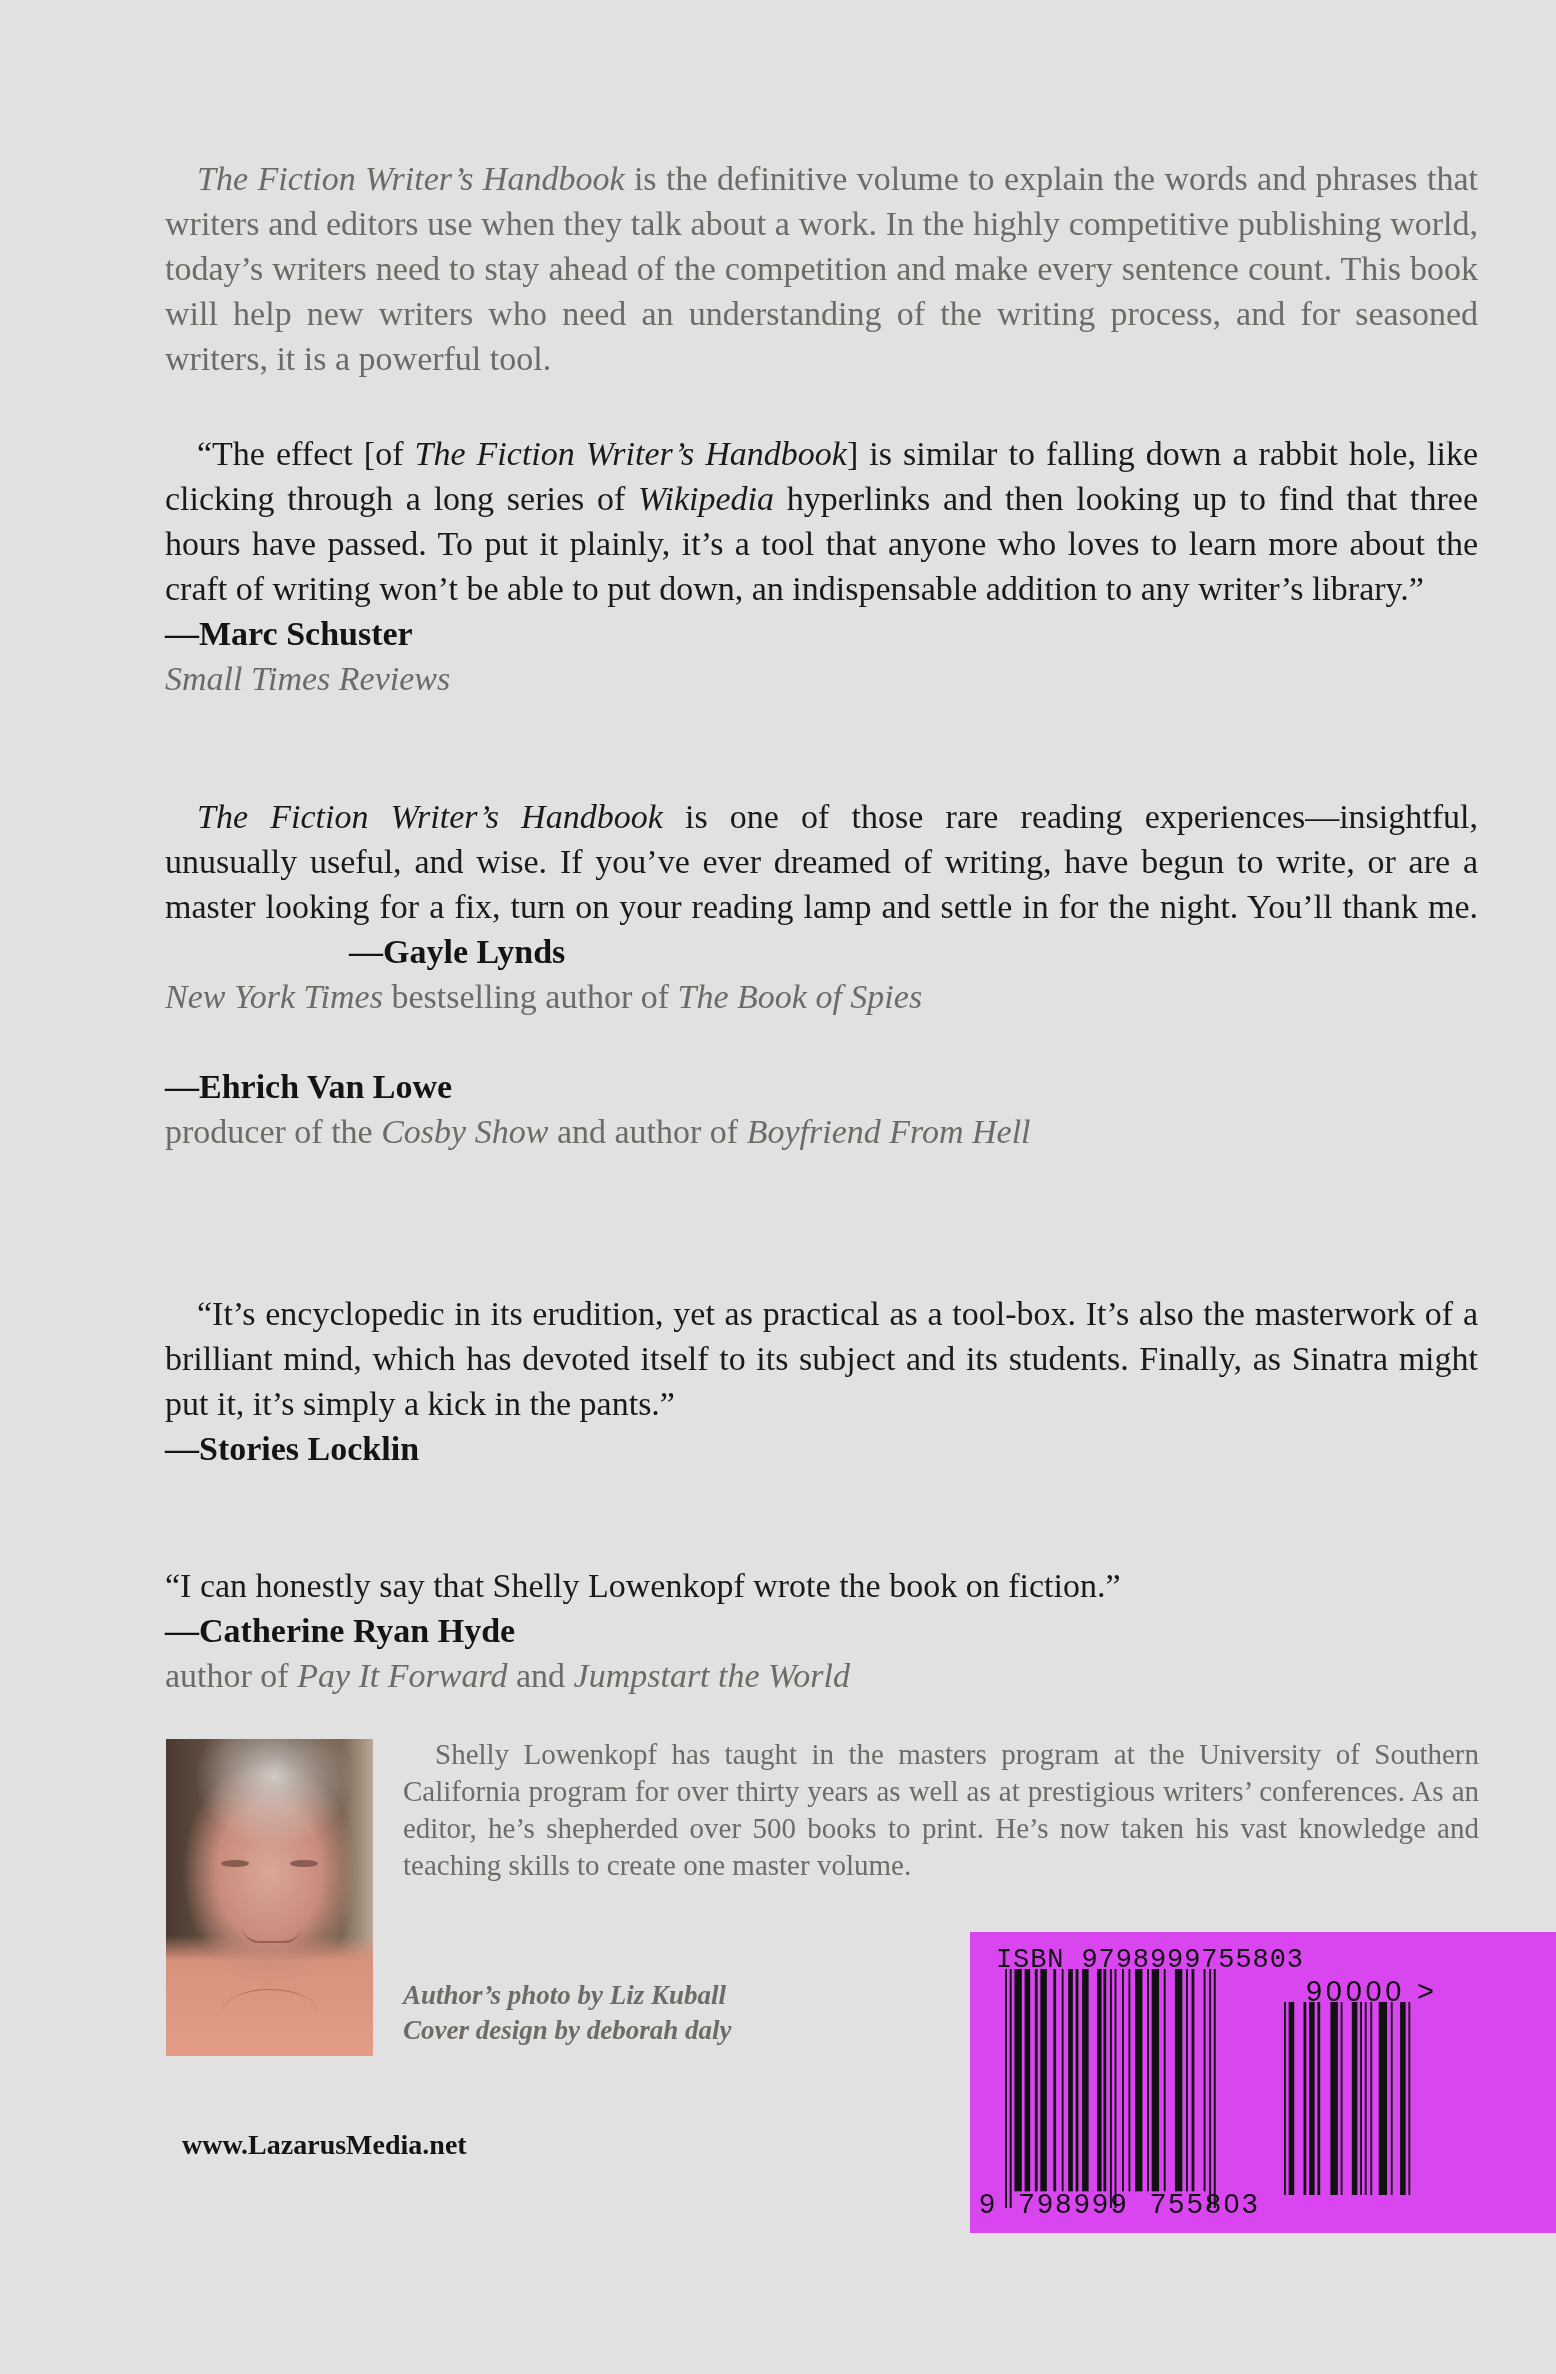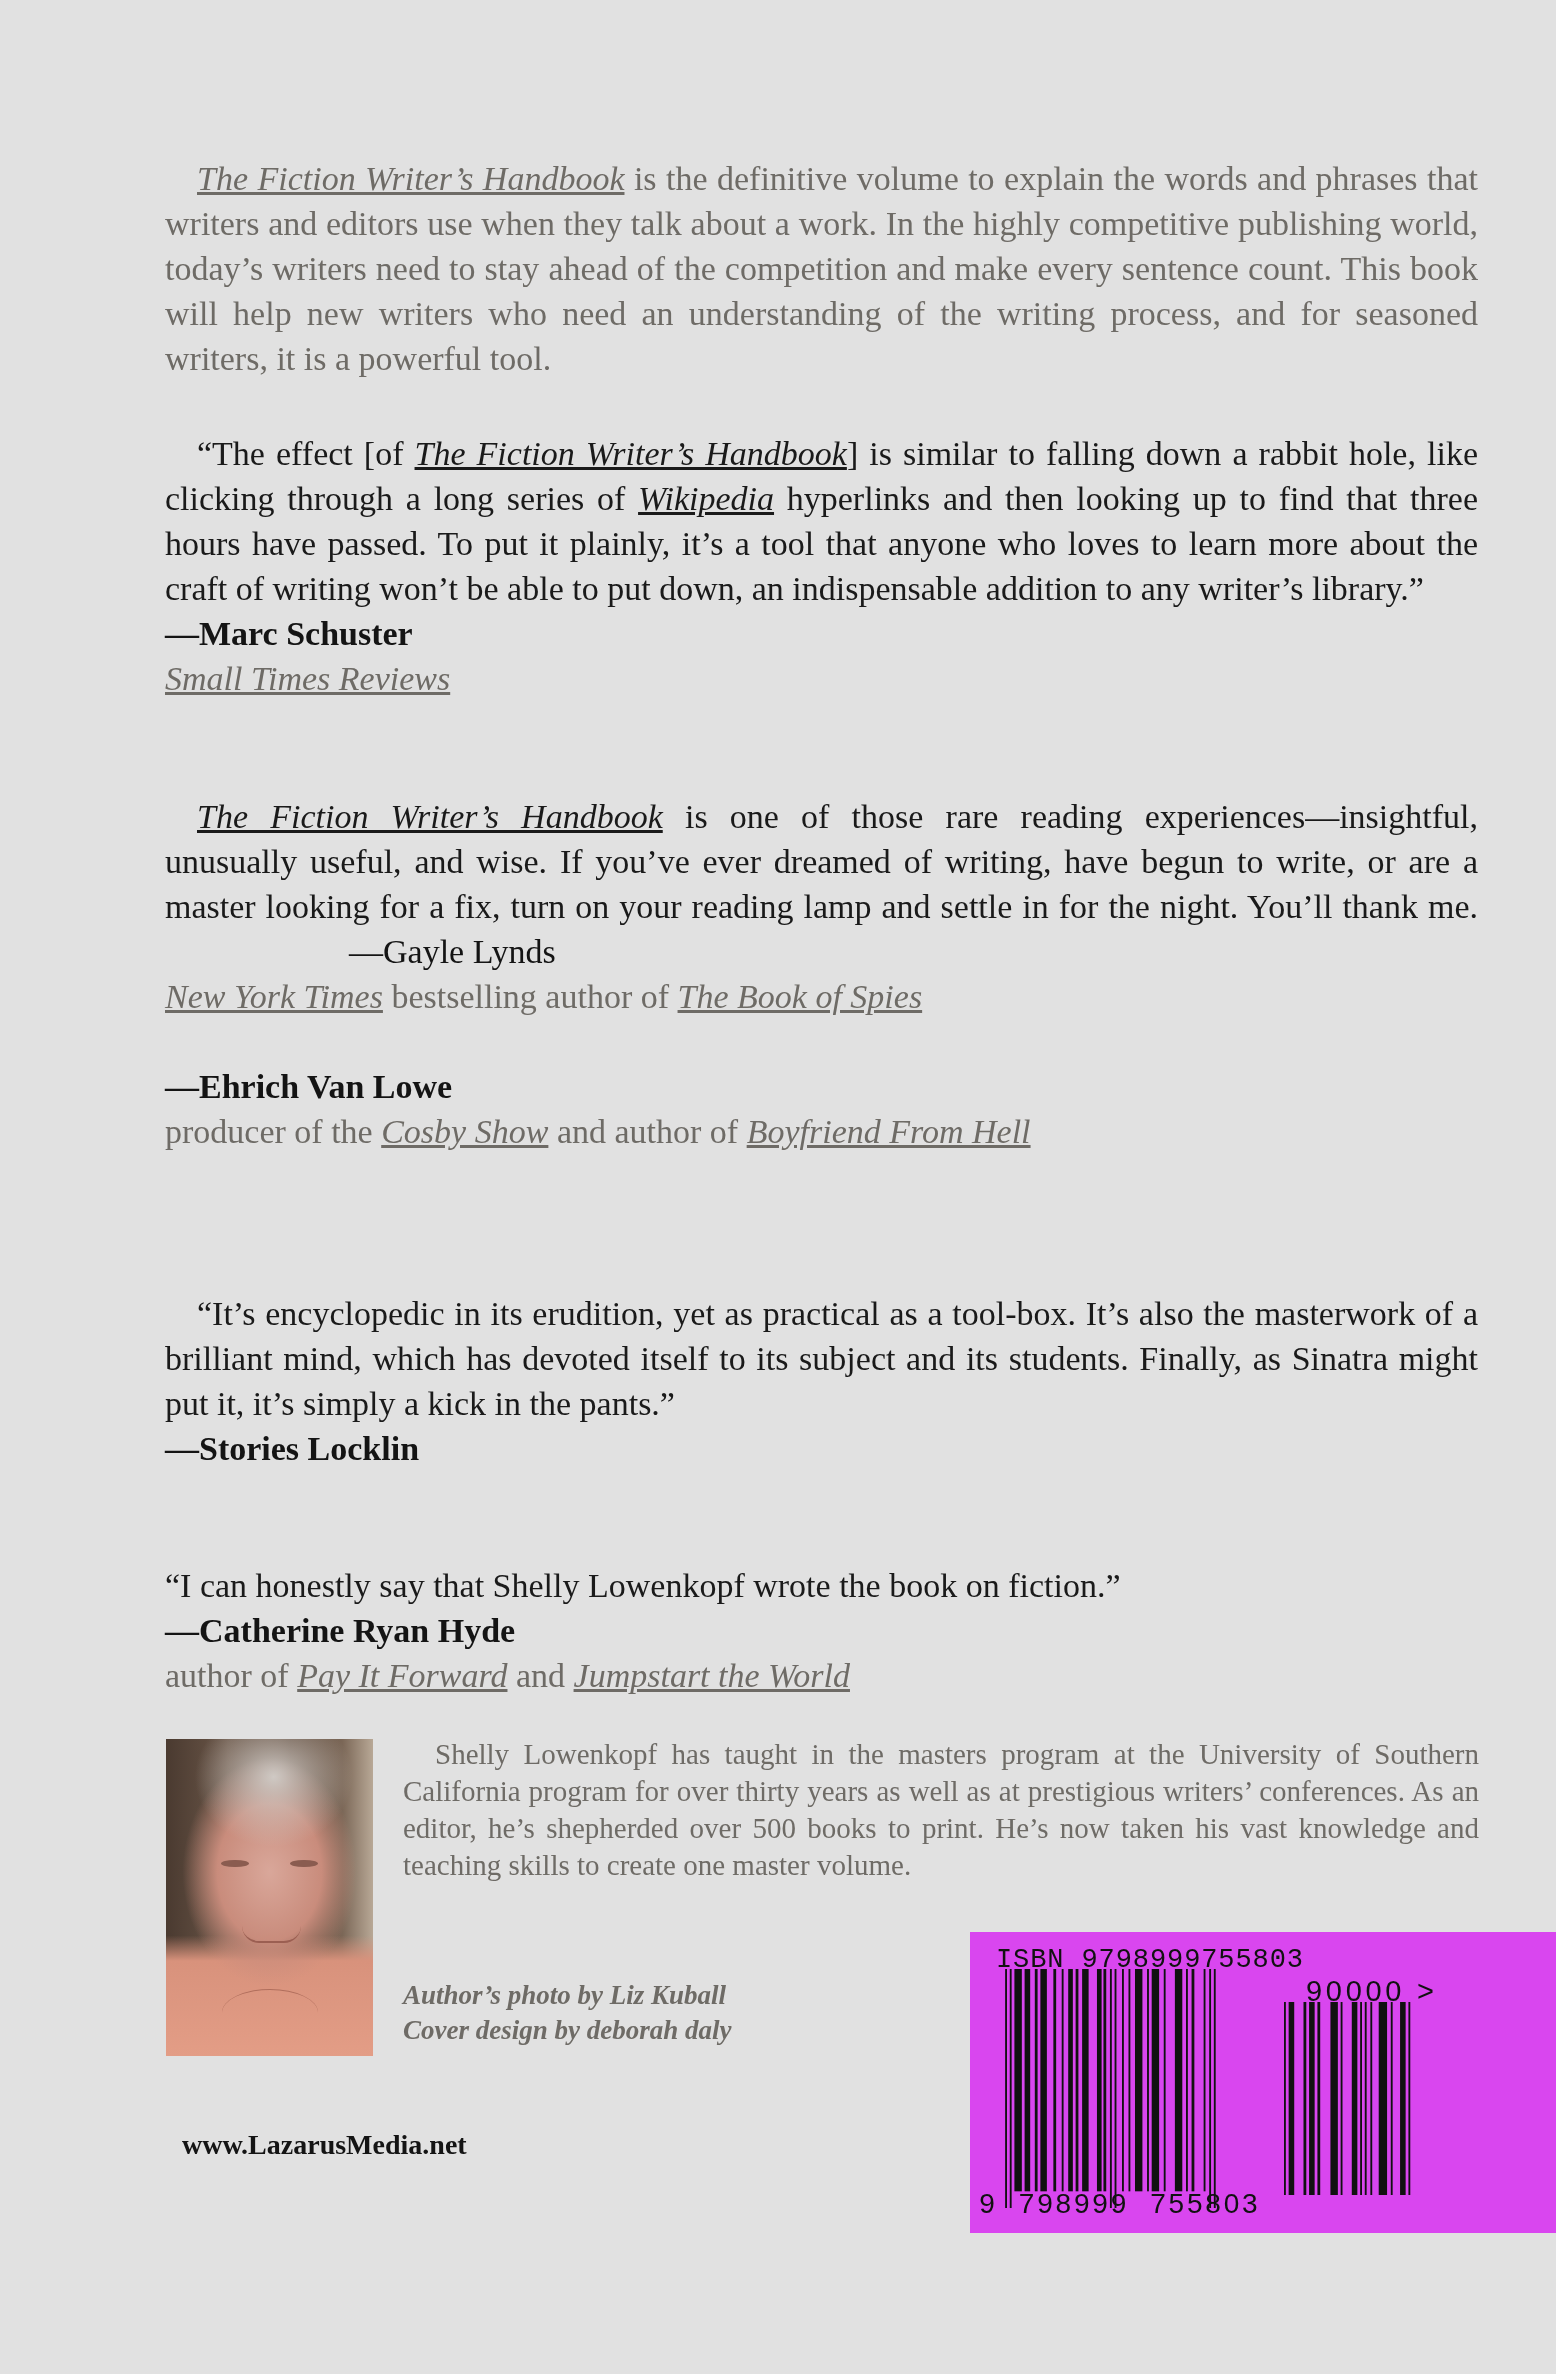--- a/index.html
+++ b/index.html
@@ -20,36 +20,36 @@
       left: 165px;
       width: 1313px;
       font-size: 34px;
       line-height: 45px;
       text-align: justify;
       text-align-last: left;
     }
     .block p { margin: 0; text-indent: 32px; }
     .grey { color: #6e6b66; }
     .dark { color: #1a1a1a; }
-    .it { font-style: italic; text-decoration: underline; }
+    .it { font-style: italic; }
     .attr-name {
       text-align: center;
       font-weight: bold;
       font-size: 34px;
       line-height: 45px;
       color: #141414;
     }
     .attr-src {
       text-align: center;
       font-size: 34px;
       line-height: 45px;
       color: #6e6b66;
     }
     .inline-name {
-      font-weight: normal;
+      font-weight: bold;
       color: #141414;
       margin-left: 184px;
     }
 
     #intro { top: 156px; }
     #q1 { top: 431px; }
     #q2 { top: 794px; }
     #q3 { top: 1064px; }
     #q4 { top: 1291px; }
     #q5 { top: 1563px; }

